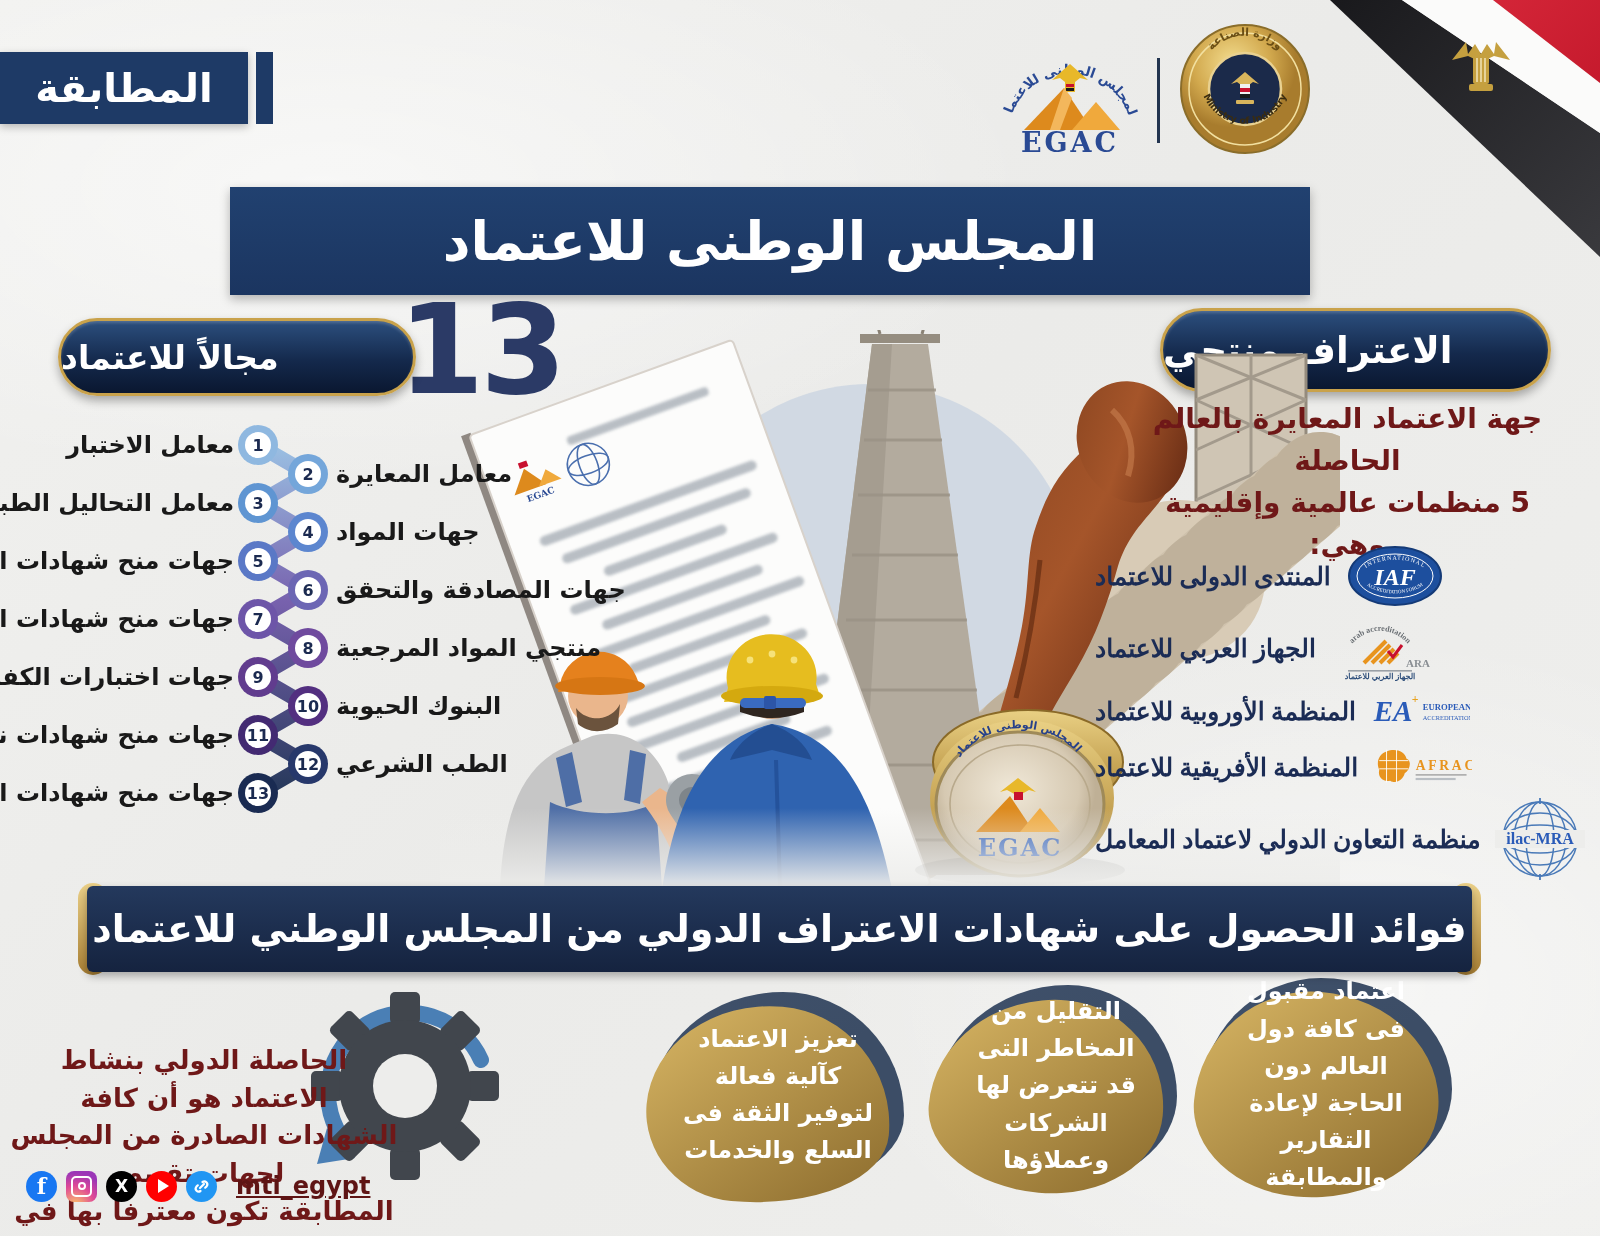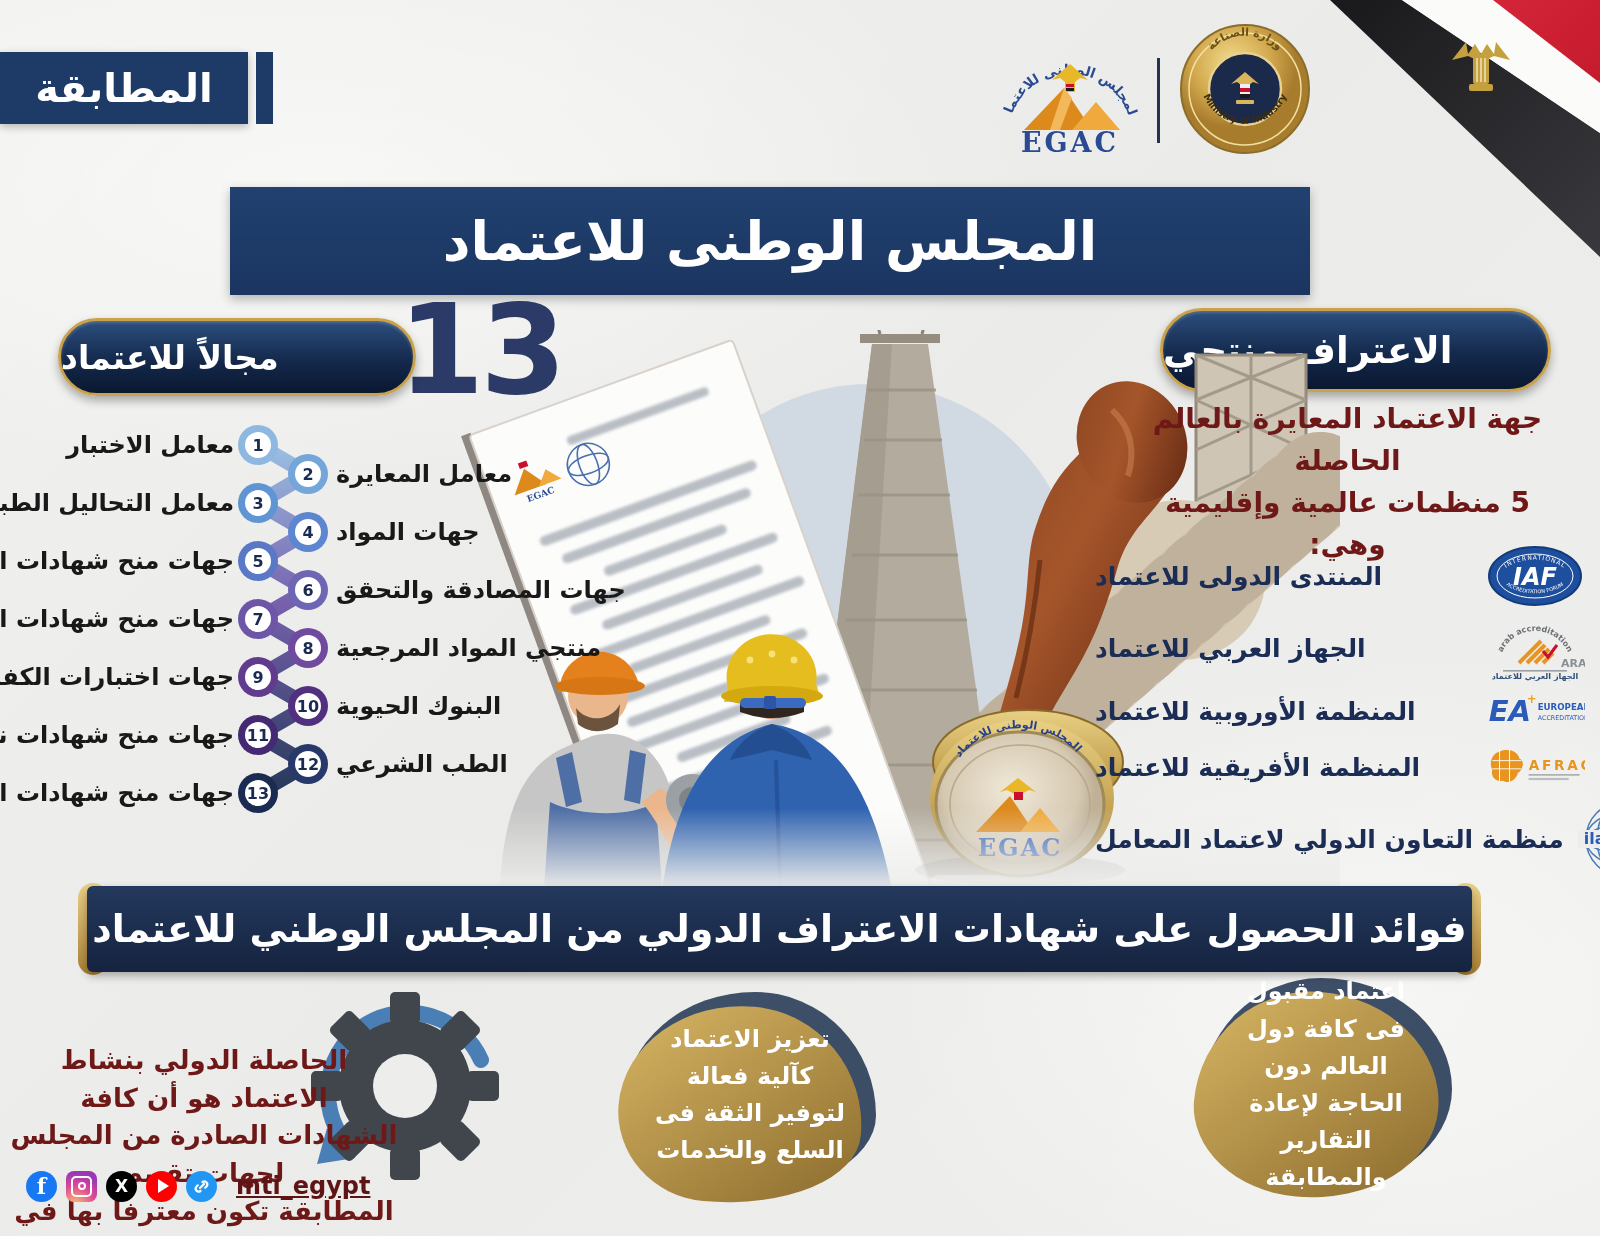--- a/index.html
+++ b/index.html
@@ -39,40 +39,40 @@
   
   .chain{left:0;top:412px;width:480px;height:420px;z-index:5;}
   .chain-label{position:absolute;white-space:nowrap;font-weight:bold;color:#191919;font-size:24px;direction:rtl;height:32px;line-height:32px;}
   .chain-label.odd{right:246px;text-align:right;}
   .chain-label.even{left:336px;text-align:left;}
   .chain text{font-family:"DejaVu Sans",sans-serif;font-weight:bold;}
   
   .recog-intro{left:1125px;top:398px;width:445px;text-align:center;color:#6f1818;font-weight:bold;
     font-size:28px;line-height:1.5;direction:rtl;z-index:6;}
   .orgs{left:1095px;top:540px;width:490px;display:flex;flex-direction:column;z-index:6;}
-  .org-row{display:flex;justify-content:space-between;align-items:center;}
+  .org-row{display:flex;justify-content:flex-start;align-items:center;font-family:Liberation Serif, serif;}
   .org-label{color:#1b2c55;font-weight:bold;font-size:25px;direction:rtl;white-space:nowrap;margin-right:14px;}
   .org-logo{width:100px;display:flex;align-items:center;justify-content:center;}
   
   .benefits-banner{left:87px;top:886px;width:1385px;height:86px;z-index:7;}
   .benefits-banner .cap{position:absolute;top:-3px;bottom:-3px;width:30px;background:linear-gradient(180deg,#ecd astray);}
   .benefits-banner .cap-l{left:-9px;border-radius:16px;background:linear-gradient(180deg,#ecd188,#a87f34);}
   .benefits-banner .cap-r{right:-9px;border-radius:16px;background:linear-gradient(180deg,#ecd188,#a87f34);}
   .benefits-banner .body{position:absolute;inset:0;background:linear-gradient(180deg,#24395d,#15233f);
     border-radius:6px;display:flex;align-items:center;justify-content:center;color:#fff;font-weight:bold;
     font-size:38px;white-space:nowrap;box-shadow:0 4px 9px rgba(0,0,0,.3);}
   
   .bubble{z-index:4;background:linear-gradient(160deg,#46587357,#0000 40%),#3c4d66;color:#fff;font-weight:bold;
     display:flex;align-items:center;justify-content:center;text-align:center;direction:rtl;
     padding:26px 30px;box-sizing:border-box;font-size:24px;line-height:1.55;}
   .bubble::before{content:"";position:absolute;inset:4px;z-index:-1;border-radius:inherit;
     background:linear-gradient(140deg,#d9b765,#8a6a2c);transform:translate(-9px,10px) rotate(5deg);}
   .bubble-r{left:1200px;top:978px;width:252px;height:214px;border-radius:48% 52% 55% 45% / 58% 52% 48% 42%;}
   .bubble-m{left:935px;top:985px;width:242px;height:202px;border-radius:55% 45% 50% 50% / 60% 55% 45% 40%;}
-  .bubble-l{left:624px;top:992px;width:252px;height:206px;border-radius:52% 48% 62% 38% / 55% 60% 40% 45%;}
+  .bubble-l{left:652px;top:992px;width:252px;height:206px;border-radius:52% 48% 62% 38% / 55% 60% 40% 45%;}
   
   .gear-wrap{left:283px;top:978px;width:224px;height:220px;z-index:3;}
   .intl-note{left:8px;top:1042px;width:392px;text-align:center;color:#6f1818;font-weight:bold;
     font-size:26px;line-height:1.45;direction:rtl;z-index:5;}
   .social{left:26px;top:1168px;height:36px;display:flex;align-items:center;gap:9px;z-index:6;}
   .sicon{width:31px;height:31px;border-radius:50%;display:flex;align-items:center;justify-content:center;
     color:#fff;font-weight:bold;cursor:pointer;}
   .sicon.fb{background:#1877f2;font-family:"DejaVu Serif",serif;font-size:22px;}
   .sicon.ig{border-radius:8px;background:radial-gradient(circle at 30% 110%,#fdc468,#df4996 48%,#9b36b7 80%);}
   .ig-inner{width:17px;height:17px;border:2px solid #fff;border-radius:5px;position:relative;}
@@ -530,20 +530,23 @@
     <div class="cap cap-l"></div>
     <div class="cap cap-r"></div>
     <div class="body">
         <span>فوائد الحصول على شهادات الاعتراف الدولي من المجلس الوطني للاعتماد</span>
       </div>
   </div>
 
   <div class="abs bubble bubble-r">
     <span>اعتماد مقبول فى كافة دول العالم دون الحاجة لإعادة التقارير والمطابقة</span>
   </div>
+  <div class="abs bubble bubble-m">
+    <span>التقليل من المخاطر التى قد تتعرض لها الشركات وعملاؤها</span>
+  </div>
   <div class="abs bubble bubble-l">
     <span>تعزيز الاعتماد كآلية فعالة لتوفير الثقة فى السلع والخدمات</span>
   </div>
 
   <svg class="abs gear-wrap" width="224" height="220" viewBox="0 0 224 220">
     <path d="M 198,82 A 80,80 0 1 0 62,164" fill="none" stroke="#4a7fb5" stroke-width="16" stroke-linecap="round"></path>
     <polygon points="44,150 72,180 34,186" fill="#4a7fb5"></polygon>
     <g transform="translate(122,108)">
       <g fill="#41464d">
         <rect x="-15" y="-94" width="30" height="32" rx="5"></rect>

